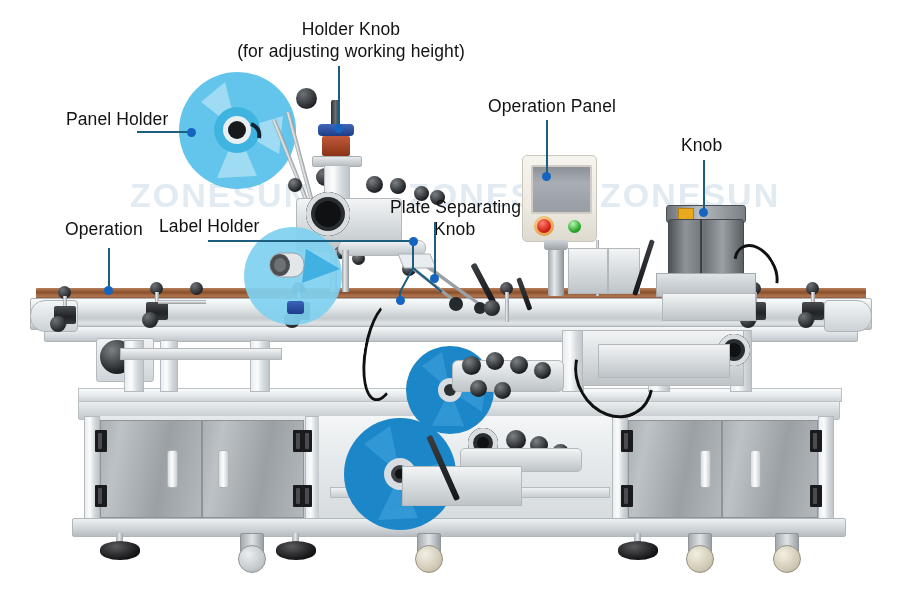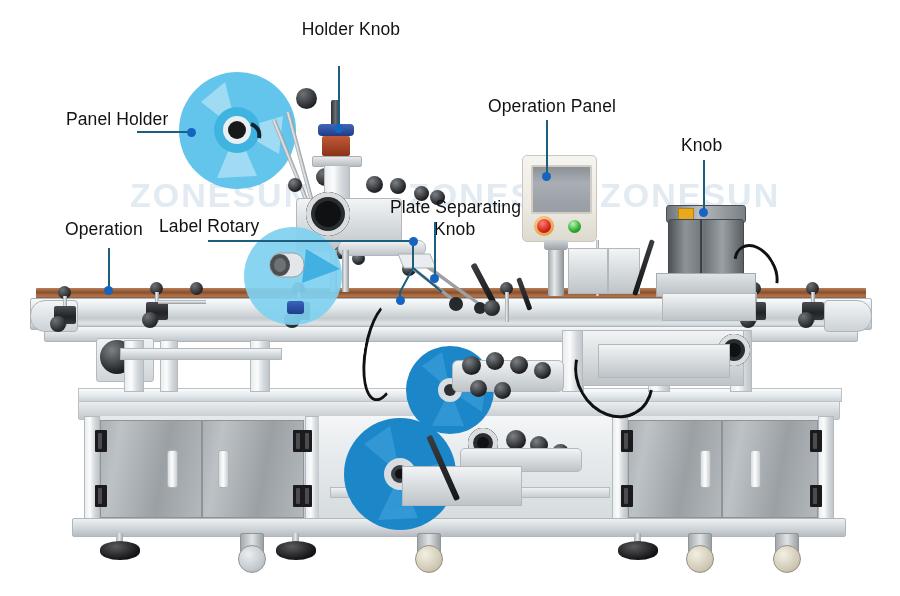--- a/index.html
+++ b/index.html
@@ -479,37 +479,38 @@
   </div>
 
   <div>
 
     <div class="callout-text" style="left:66px;top:108px;">Panel Holder</div>
     <div class="lead-h" style="left:137px;top:131px;width:52px;"></div>
     <div class="lead-dot" style="left:187px;top:128px;"></div>
 
     <div class="callout-text center" style="left:236px;top:18px;width:230px;">
       <span>Holder Knob</span><br>
+      <span>(for adjusting working height)</span>
     </div>
     <div class="lead-v" style="left:338px;top:66px;height:62px;"></div>
     <div class="lead-dot" style="left:334px;top:124px;"></div>
 
     <div class="callout-text" style="left:488px;top:95px;">Operation Panel</div>
     <div class="lead-v" style="left:546px;top:120px;height:56px;"></div>
     <div class="lead-dot" style="left:542px;top:172px;"></div>
 
     <div class="callout-text" style="left:681px;top:134px;">Knob</div>
     <div class="lead-v" style="left:703px;top:160px;height:52px;"></div>
     <div class="lead-dot" style="left:699px;top:208px;"></div>
 
     <div class="callout-text" style="left:65px;top:218px;">Operation</div>
     <div class="lead-v" style="left:108px;top:248px;height:42px;"></div>
     <div class="lead-dot" style="left:104px;top:286px;"></div>
 
-    <div class="callout-text" style="left:159px;top:215px;">Label Rotary</div>
+    <div class="callout-text" style="left:159px;top:215px;">Label Holder</div>
     <div class="lead-h" style="left:208px;top:240px;width:205px;"></div>
     <svg class="lead-poly" width="900" height="596">
       <polyline points="413,241 413,268 400,292 400,300" fill="none" stroke="#1d5d7e" stroke-width="2"></polyline>
       <polyline points="413,268 430,282 442,292" fill="none" stroke="#1d5d7e" stroke-width="2"></polyline>
     </svg>
     <div class="lead-dot" style="left:396px;top:296px;"></div>
     <div class="lead-dot" style="left:409px;top:237px;"></div>
 
     <div class="callout-text" style="left:390px;top:196px;width:130px;">
       <span>Plate Separating</span><br>

